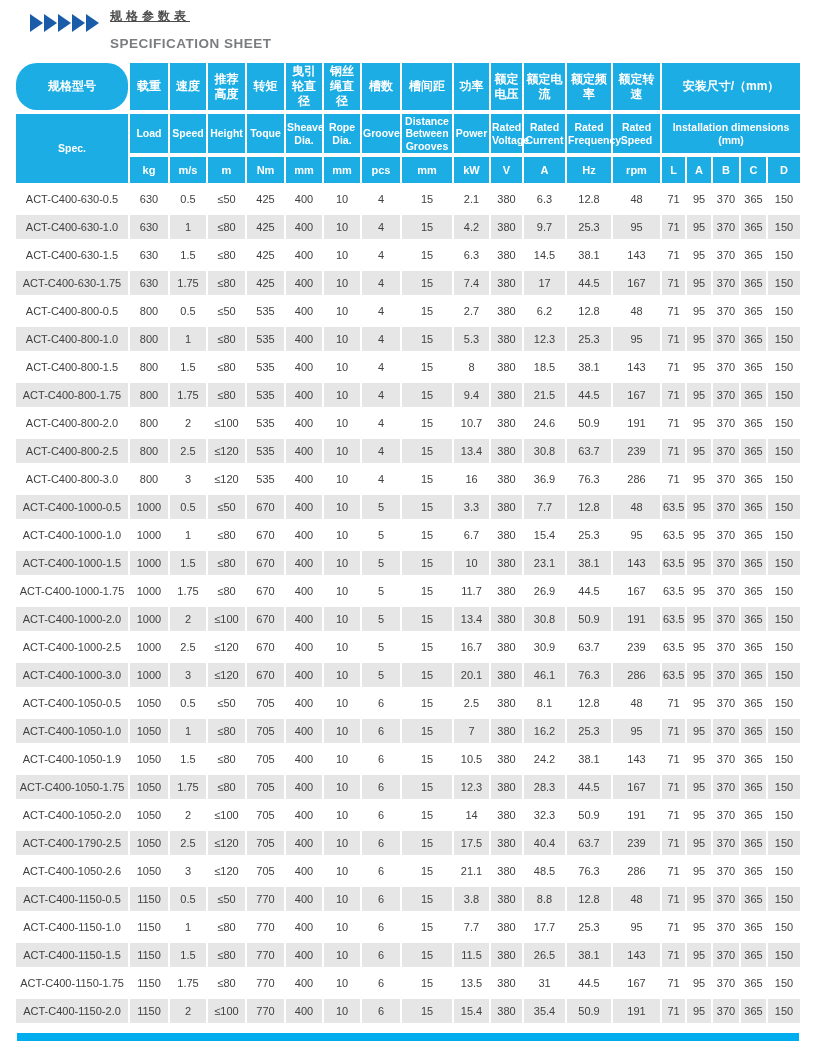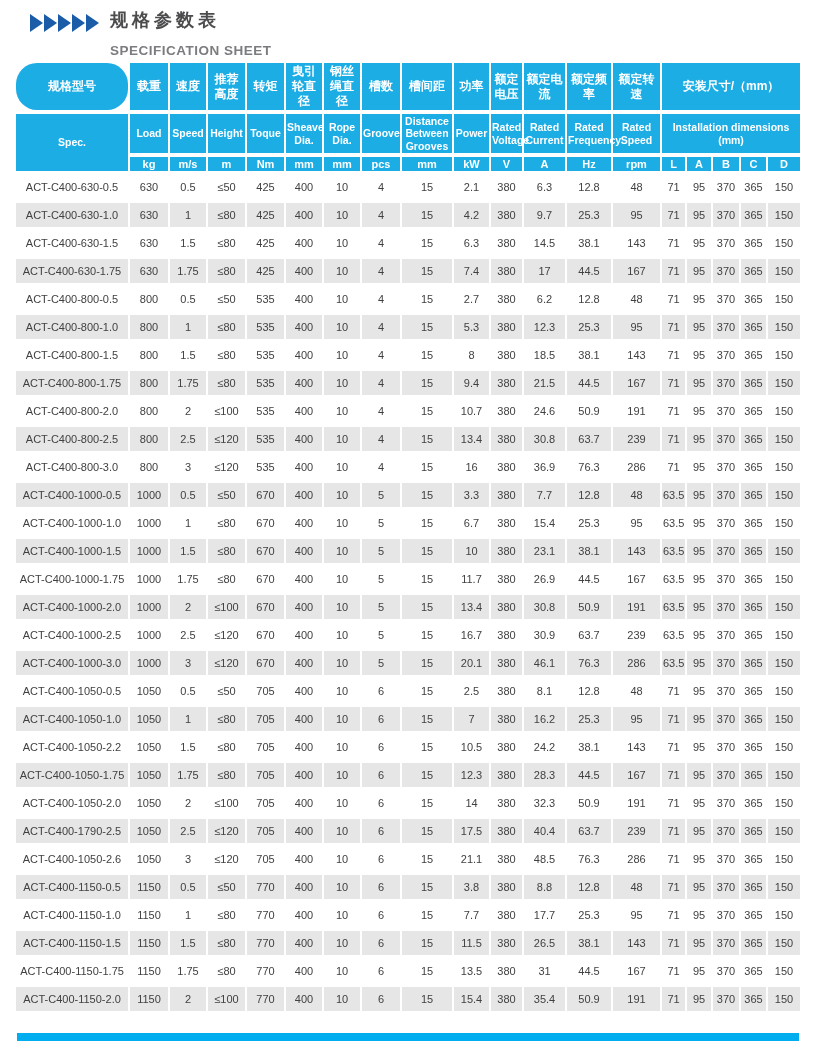--- a/index.html
+++ b/index.html
@@ -17,34 +17,34 @@
     width:816px;height:1050px;position:relative;overflow:hidden;
     font-family:"Liberation Sans","DejaVu Sans",sans-serif;
     color:var(--body-text);
   }
   
   .title-block{position:absolute;top:10px;left:30px;display:flex;align-items:flex-start;}
   .arrows{display:flex;gap:1px;margin-top:4px;}
   .arrow{width:0;height:0;border-left:13px solid var(--arrow-blue);
          border-top:9px solid transparent;border-bottom:9px solid transparent;}
   .title-text{margin-left:11px;}
-  .title-zh{font-size:18px;font-weight:bold;color:var(--title-text);letter-spacing:4px;line-height:1.15;}
+  .title-zh{font-size:12px;font-weight:bold;color:var(--title-text);letter-spacing:4px;line-height:1.15;text-decoration:underline;}
   .title-en{font-size:13.5px;font-weight:bold;color:var(--subtitle-text);letter-spacing:0.5px;margin-top:12px;}
   
   .spec-table{
     position:absolute;left:14px;top:59px;width:788px;
     border-collapse:separate;border-spacing:2px 4px;table-layout:fixed;
   }
   .spec-table th{
     background:var(--header-blue);color:#ffffff;font-weight:bold;
     text-align:center;vertical-align:middle;padding:1px 1px;
   }
   .spec-table thead tr.zh-row th{font-size:12px;height:37px;line-height:1.25;}
   .spec-table thead tr.en-row th{font-size:10.5px;height:39px;line-height:1.15;}
-  .spec-table thead tr.unit-row th{font-size:11px;height:14px;}
+  .spec-table thead tr.unit-row th{font-size:11px;height:26px;}
   .spec-table thead th.spec-head{font-size:12px;border-radius:21px;}
   .spec-table tbody td{
     font-size:11px;text-align:center;vertical-align:middle;
     height:24px;background:#ffffff;color:var(--body-text);padding:0 1px;
     white-space:nowrap;overflow:hidden;
   }
   .spec-table tbody tr.alt td{background:var(--row-alt);}
   
   .bottom-bar{position:absolute;left:17px;top:1033px;width:782px;height:8px;background:var(--bar-blue);}
 </style>
@@ -558,21 +558,21 @@
         <td>16.2</td>
         <td>25.3</td>
         <td>95</td>
         <td>71</td>
         <td>95</td>
         <td>370</td>
         <td>365</td>
         <td>150</td>
       </tr>
       <tr>
-        <td>ACT-C400-1050-2.2</td>
+        <td>ACT-C400-1050-1.9</td>
         <td>1050</td>
         <td>1.5</td>
         <td>≤80</td>
         <td>705</td>
         <td>400</td>
         <td>10</td>
         <td>6</td>
         <td>15</td>
         <td>10.5</td>
         <td>380</td>

